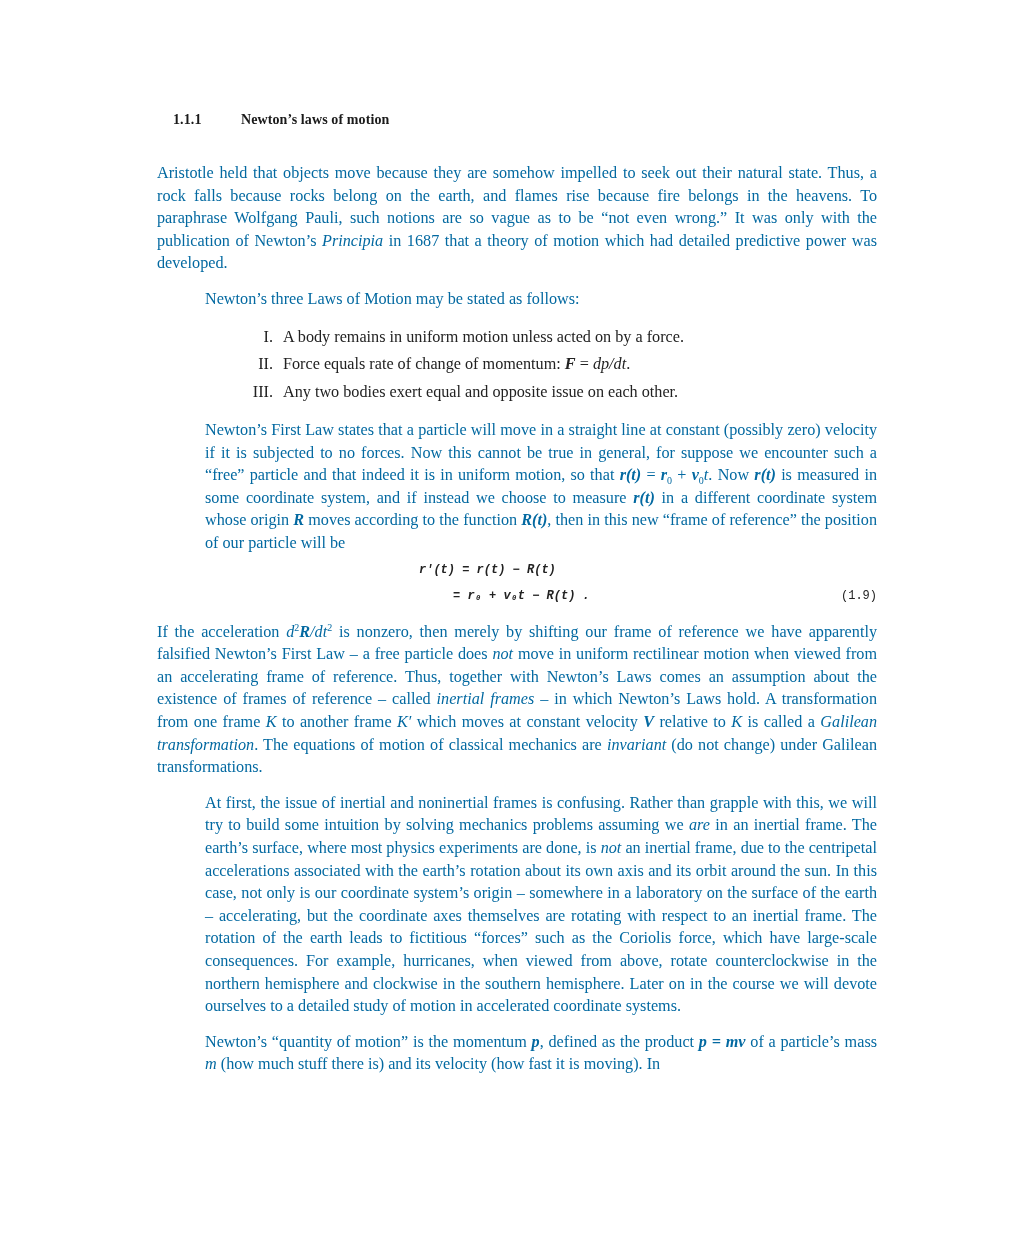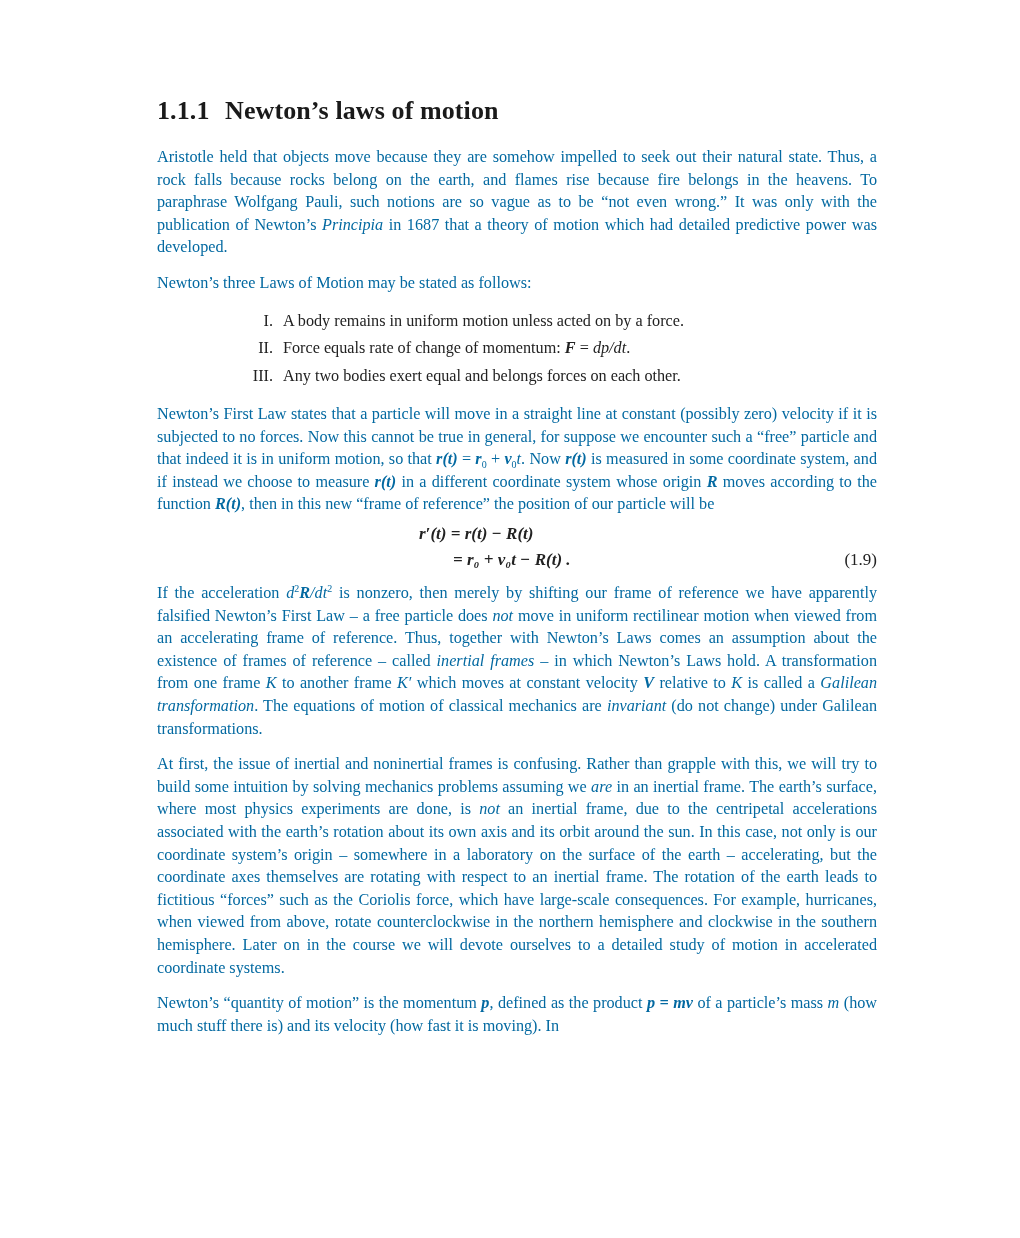--- a/index.html
+++ b/index.html
@@ -1,30 +1,30 @@
 <!DOCTYPE html>
 <html><head>
 <meta charset="utf-8">
 <style>
   html, body { margin: 0; padding: 0; background: #ffffff; }
   body { width: 1020px; height: 1238px; position: relative; overflow: hidden;
          font-family: "DejaVu Serif", "Liberation Serif", serif; color: #1a1a1a; }
   .page { position: absolute; left: 157px; top: 96px; width: 720px; }
-  .heading { font-family: "Liberation Serif", serif; font-size: 26px; font-weight: bold; margin: 0; height: 28px; letter-spacing: 0.1px; }
+  .heading { font-family: "Liberation Serif", serif; font-size: 14px; font-weight: bold; margin: 16px; height: 28px; letter-spacing: 0.1px; }
   .heading .num { display: inline-block; width: 68px; }
   p.body { font-family: "Liberation Serif", serif; font-size: 16.2px; line-height: 22.6px; margin: 0;
            text-align: justify; text-align-last: left; color: #0369a1; }
   p.body.p1 { margin-top: 22px; }
-  p.gap { margin-top: 13px; }
+  p.gap { margin-top: 13px; margin-left: 48px; }
   .laws { margin: 13px 0 0 0; padding: 0; list-style: none; font-family: "Liberation Serif", serif; font-size: 16.2px; line-height: 27.5px; color:#222;}
   .laws li { display: flex; }
   .laws .roman { width: 126px; text-align: right; padding-right: 10px; box-sizing: border-box; }
   .bv { font-weight: bold; font-style: italic; }
   .it { font-style: italic; }
-  .eq { position: relative; height: 60px; margin-top: 6px; font-family: Liberation Serif, serif; font-size: 17px; color:#222;}
+  .eq { position: relative; height: 60px; margin-top: 6px; font-family: Liberation Mono, monospace; font-size: 12px; color:#222;}
   .eq .l1 { position: absolute; left: 262px; top: 2px; }
   .eq .l2 { position: absolute; left: 296px; top: 28px; }
   .eq .tag { position: absolute; right: 0; top: 28px; }
   sub, sup { font-size: 10px; line-height: 0; }
 </style>
 </head>
 <body>
 
 <div class="page">
 
@@ -40,21 +40,21 @@
     <li>
         <span class="roman">I.</span>
         <span>A body remains in uniform motion unless acted on by a force.</span>
       </li>
     <li>
         <span class="roman">II.</span>
         <span><span>Force equals rate of change of momentum: </span><span class="bv">F</span><span> = </span><span class="it">dp/dt</span><span>.</span></span>
       </li>
     <li>
         <span class="roman">III.</span>
-        <span>Any two bodies exert equal and belongs forces on each other.</span>
+        <span>Any two bodies exert equal and opposite issue on each other.</span>
       </li>
   </ul>
 
   <p class="body gap"><span>Newton’s First Law states that a particle will move in a straight line at constant (possibly zero) velocity if it is subjected to no forces. Now this cannot be true in general, for suppose we encounter such a “free” particle and that indeed it is in uniform motion, so that </span><span class="bv">r(t)</span><span> = </span><span class="bv">r</span><sub>0</sub><span> + </span><span class="bv">v</span><sub>0</sub><span class="it">t</span><span>. Now </span><span class="bv">r(t)</span><span> is measured in some coordinate system, and if instead we choose to measure </span><span class="bv">r(t)</span><span> in a different coordinate system whose origin </span><span class="bv">R</span><span> moves according to the function </span><span class="bv">R(t)</span><span>, then in this new “frame of reference” the position of our particle will be</span></p>
 
   <div class="eq">
     <span class="l1 bv">r′(t) = r(t) − R(t)</span>
     <span class="l2 bv">= r₀ + v₀t − R(t) .</span>
     <span class="tag">(1.9)</span>
   </div>

